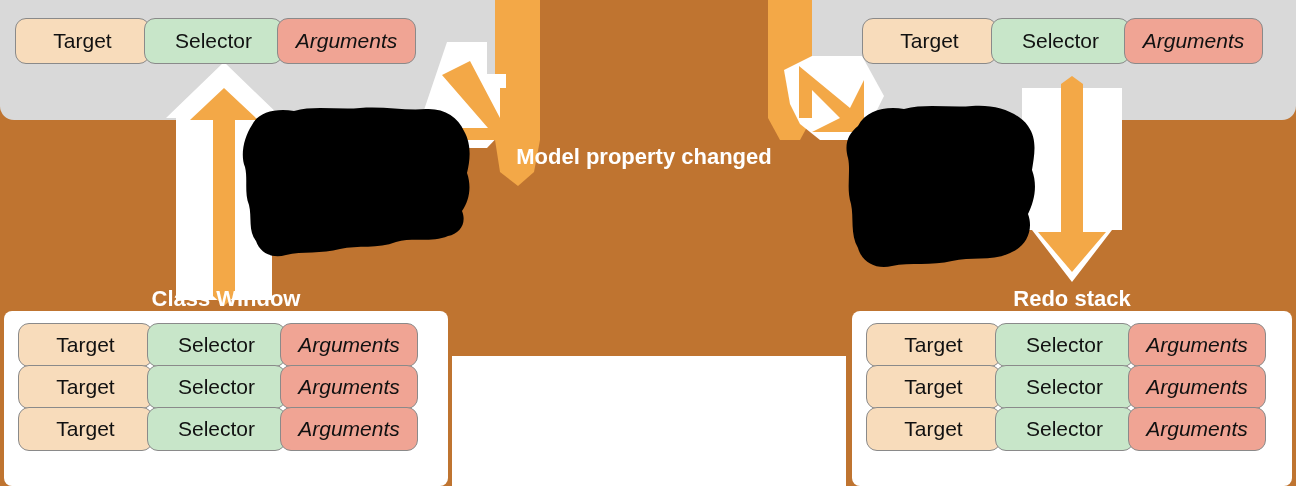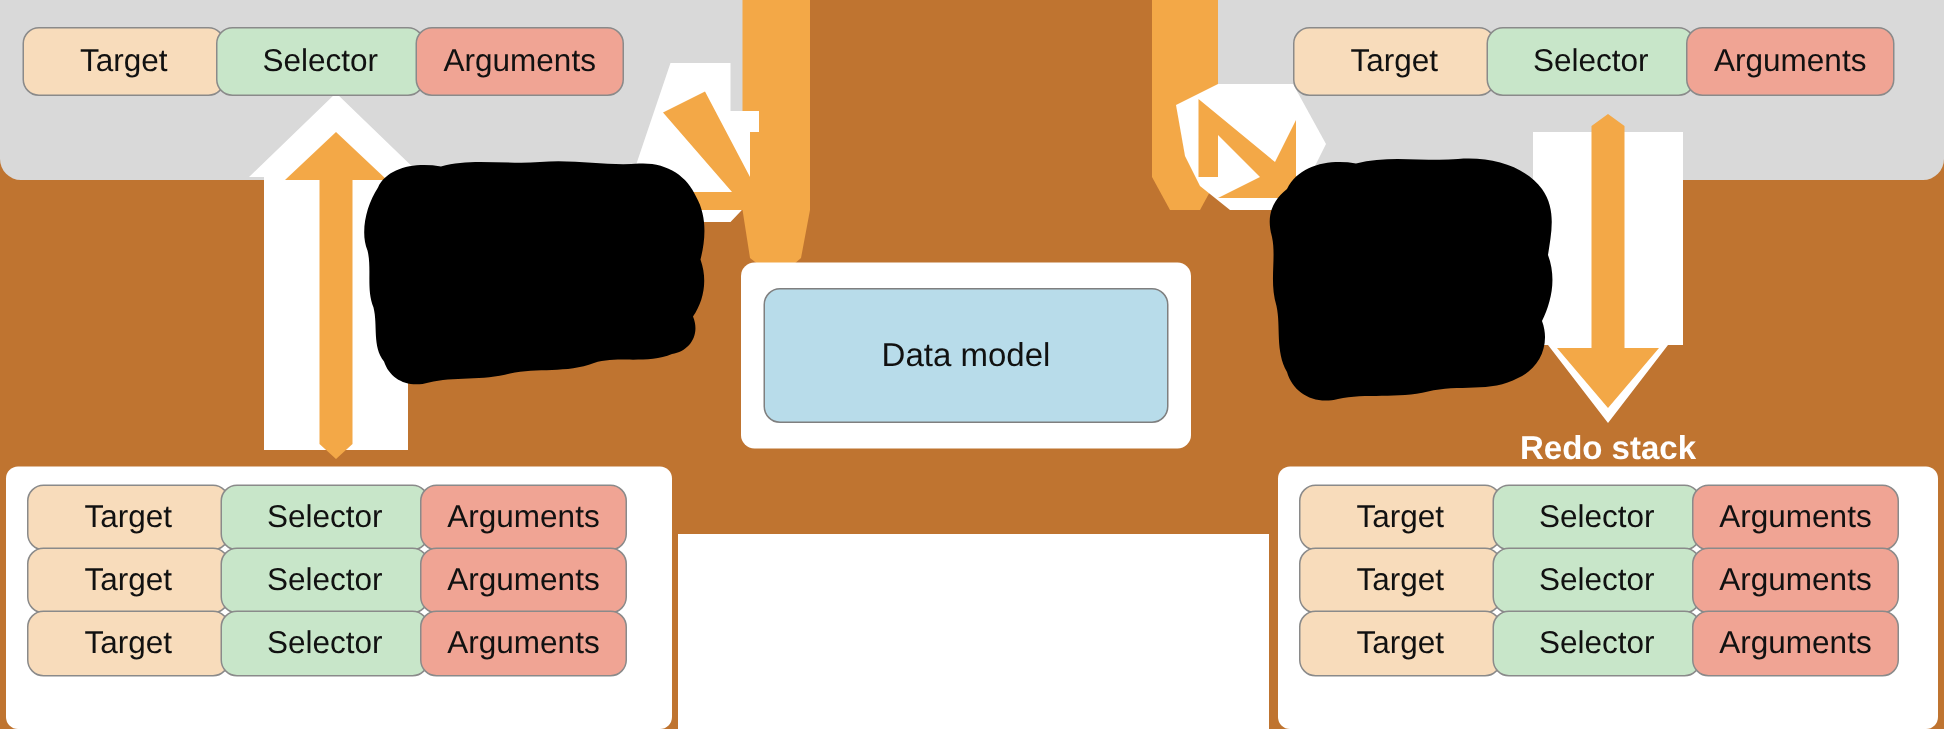--- a/index.html
+++ b/index.html
@@ -47,21 +47,21 @@
     box-sizing:border-box;
     height:44px;
     border:1.5px solid #8a8a8a;
     border-radius:11px;
     display:flex;align-items:center;justify-content:center;
     font-size:21px;color:#111;
     white-space:nowrap;
   }
   .pill.target{background:#F8DCBB;width:135px;margin-right:-6px;}
   .pill.selector{background:#C8E6C9;width:139px;margin-right:-6px;text-align:right;}
-  .pill.arguments{background:#F0A494;width:138px;}
+  .pill.arguments{background:#F0A494;width:138px;font-style:italic;}
 
   .pill-row.top .pill{height:46px;}
   .pill-row.top .pill.target{width:135px;}
   .pill-row.top .pill.selector{width:139px;}
   .pill-row.top .pill.arguments{width:139px;}
 
   
   .top-row-left{position:absolute;left:15px;top:18px;}
   .top-row-right{position:absolute;left:862px;top:18px;}
 
@@ -165,24 +165,23 @@
     <div class="pill selector">Selector</div>
     <div class="pill arguments">Arguments</div>
   </div>
 
   <div class="pill-row top top-row-right">
     <div class="pill target">Target</div>
     <div class="pill selector">Selector</div>
     <div class="pill arguments">Arguments</div>
   </div>
 
-  <div id="model-card">
-    <div id="model-inner">Data model</div>
-  </div>
-
+  <div id="model-title">Model property changed</div>
+
+  <div class="stack-title" id="left-stack-title">Class Window</div>
   <div class="stack-panel" id="left-stack">
     <div class="pill-row">
       <div class="pill target">Target</div>
       <div class="pill selector">Selector</div>
       <div class="pill arguments">Arguments</div>
     </div>
     <div class="pill-row">
       <div class="pill target">Target</div>
       <div class="pill selector">Selector</div>
       <div class="pill arguments">Arguments</div>

